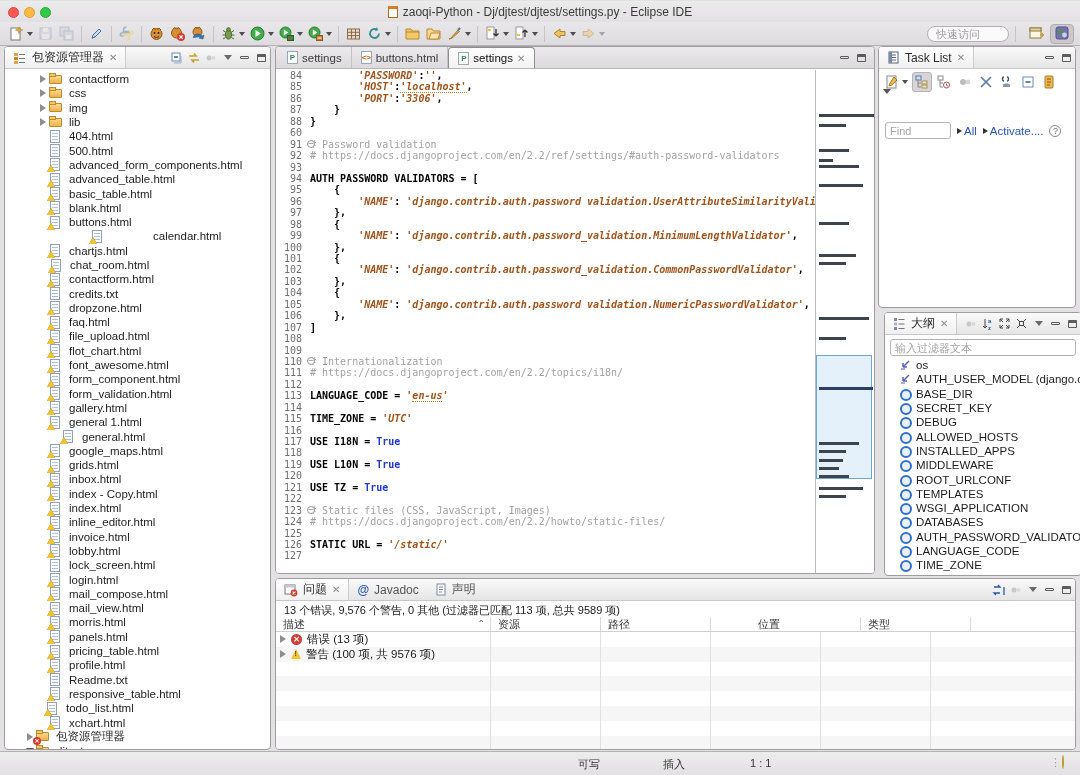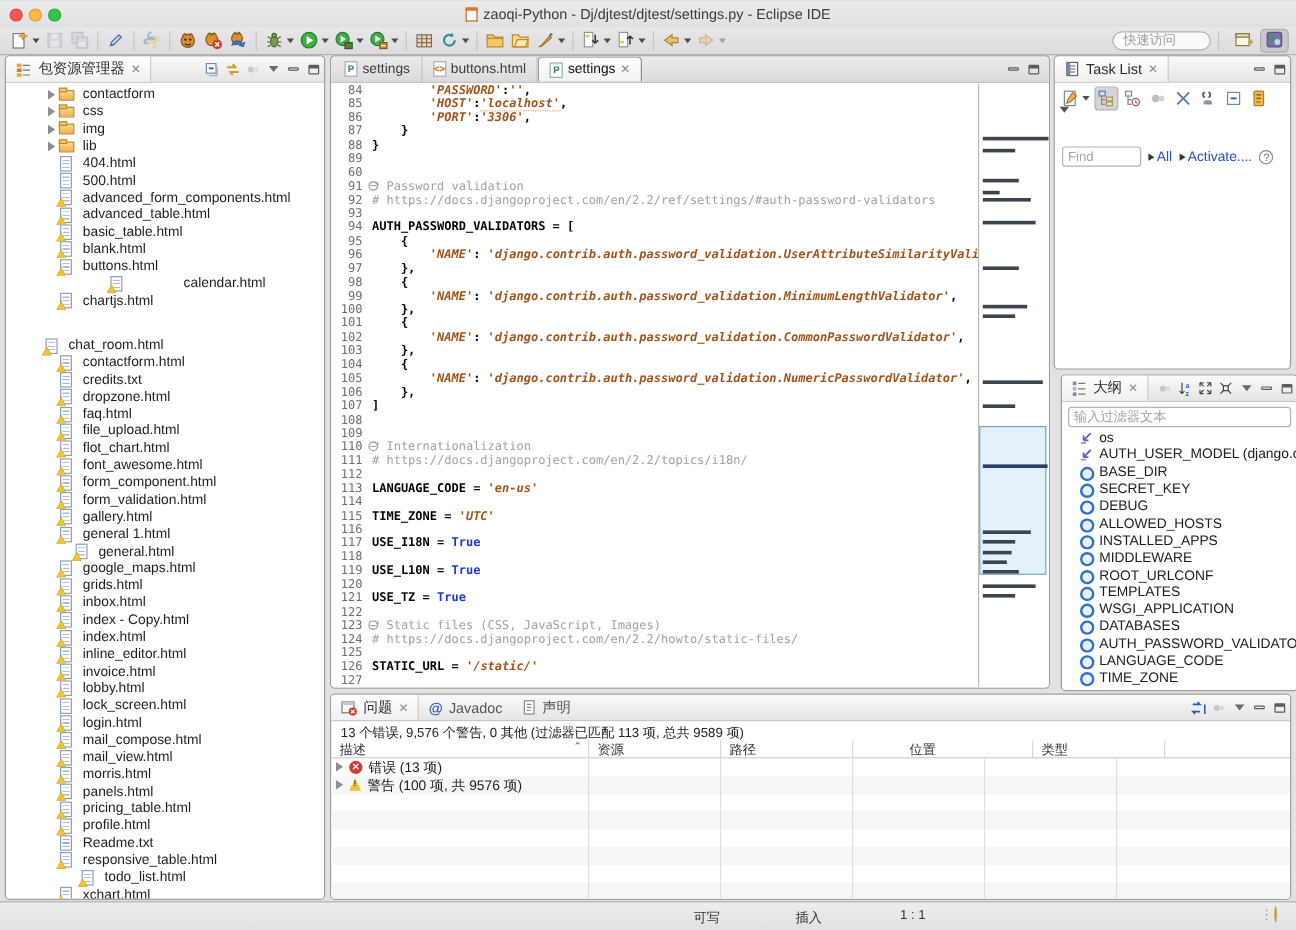--- a/index.html
+++ b/index.html
@@ -503,21 +503,21 @@
         <span>calendar.html</span>
       </div>
       <div class="trow" style="padding-left: 31px;">
         <span class="arrow-slot"></span>
         <span class="ticon">
           <span class="file-i"></span>
           <span class="warnb"></span>
         </span>
         <span>chartjs.html</span>
       </div>
-      <div class="trow" style="padding-left: 19px; margin-top: 23px;">
+      <div class="trow" style="padding-left: 32px;">
         <span class="arrow-slot"></span>
         <span class="ticon">
           <span class="file-i"></span>
           <span class="warnb"></span>
         </span>
         <span>chat_room.html</span>
       </div>
       <div class="trow" style="padding-left: 31px;">
         <span class="arrow-slot"></span>
         <span class="ticon">
@@ -748,21 +748,21 @@
         <span>Readme.txt</span>
       </div>
       <div class="trow" style="padding-left: 31px;">
         <span class="arrow-slot"></span>
         <span class="ticon">
           <span class="file-i"></span>
           <span class="warnb"></span>
         </span>
         <span>responsive_table.html</span>
       </div>
-      <div class="trow" style="padding-left: 49px;">
+      <div class="trow" style="padding-left: 28px;">
         <span class="arrow-slot"></span>
         <span class="ticon">
           <span class="file-i"></span>
           <span class="warnb"></span>
         </span>
         <span>todo_list.html</span>
       </div>
       <div class="trow" style="padding-left: 31px;">
         <span class="arrow-slot"></span>
         <span class="ticon">
@@ -819,21 +819,20 @@
         </span>
     </span>
   </div>
   <div id="code">
     <div id="code-lines">
         <div class="cl"><span class="ln">84</span><span class="codeseg"><span class="p">        </span><span class="s">'PASSWORD'</span><span class="p">:</span><span class="s">''</span><span class="p">,</span></span></div>
         <div class="cl"><span class="ln">85</span><span class="codeseg"><span class="p">        </span><span class="s">'HOST'</span><span class="p">:</span><span class="z">'localhost'</span><span class="p">,</span></span></div>
         <div class="cl"><span class="ln">86</span><span class="codeseg"><span class="p">        </span><span class="s">'PORT'</span><span class="p">:</span><span class="s">'3306'</span><span class="p">,</span></span></div>
         <div class="cl"><span class="ln">87</span><span class="codeseg"><span class="p">    }</span></span></div>
         <div class="cl"><span class="ln">88</span><span class="codeseg"><span class="p">}</span></span></div>
-        <div class="cl"><span class="ln">89</span><span class="codeseg"></span></div>
         <div class="cl"><span class="ln">60</span><span class="codeseg"></span></div>
         <div class="cl"><span class="ln">91</span><span class="fold">–</span><span class="codeseg"><span class="c"># Password validation</span></span></div>
         <div class="cl"><span class="ln">92</span><span class="codeseg"><span class="c"># https://docs.djangoproject.com/en/2.2/ref/settings/#auth-password-validators</span></span></div>
         <div class="cl"><span class="ln">93</span><span class="codeseg"></span></div>
         <div class="cl"><span class="ln">94</span><span class="codeseg"><span class="p">AUTH_PASSWORD_VALIDATORS = [</span></span></div>
         <div class="cl"><span class="ln">95</span><span class="codeseg"><span class="p">    {</span></span></div>
         <div class="cl"><span class="ln">96</span><span class="codeseg"><span class="p">        </span><span class="s">'NAME'</span><span class="p">: </span><span class="s">'django.contrib.auth.password_validation.UserAttributeSimilarityValidator',</span></span></div>
         <div class="cl"><span class="ln">97</span><span class="codeseg"><span class="p">    },</span></span></div>
         <div class="cl"><span class="ln">98</span><span class="codeseg"><span class="p">    {</span></span></div>
         <div class="cl"><span class="ln">99</span><span class="codeseg"><span class="p">        </span><span class="s">'NAME'</span><span class="p">: </span><span class="s">'django.contrib.auth.password_validation.MinimumLengthValidator'</span><span class="p">,</span></span></div>

